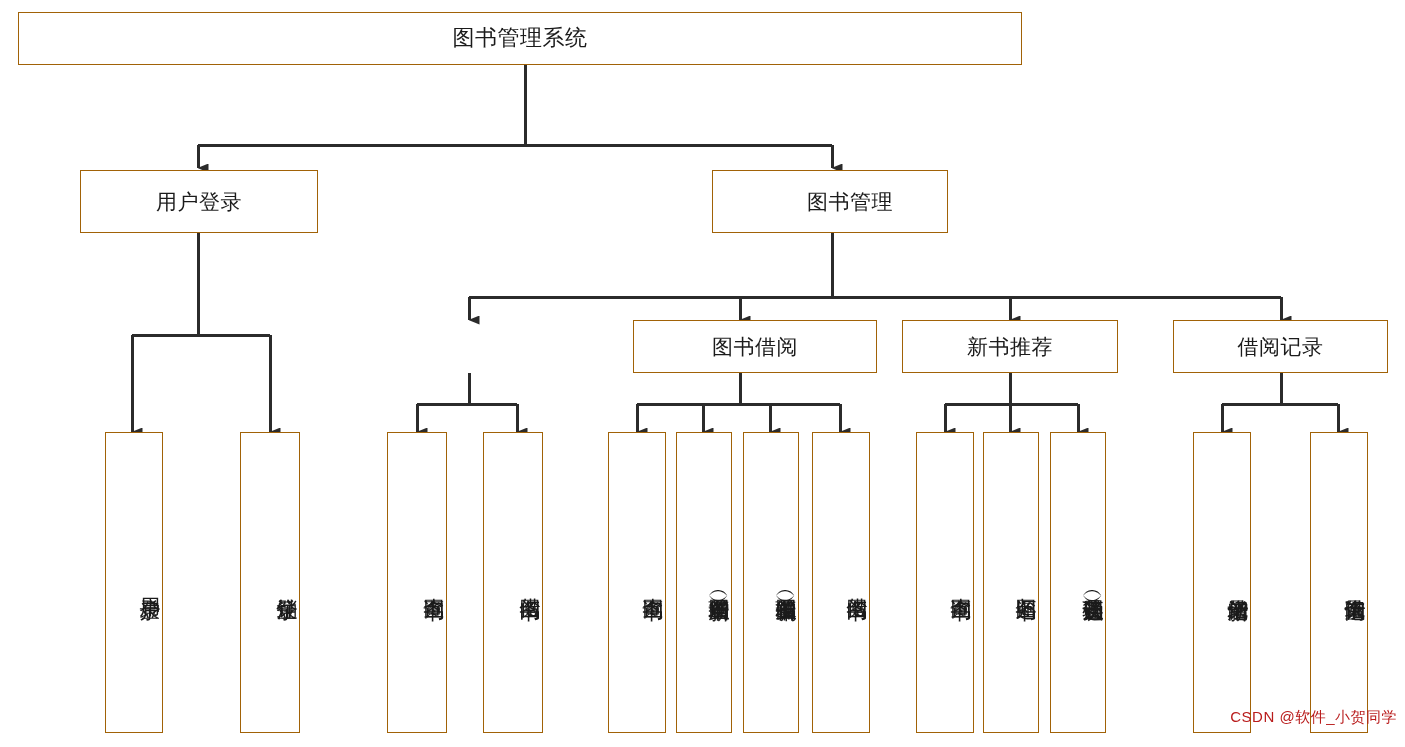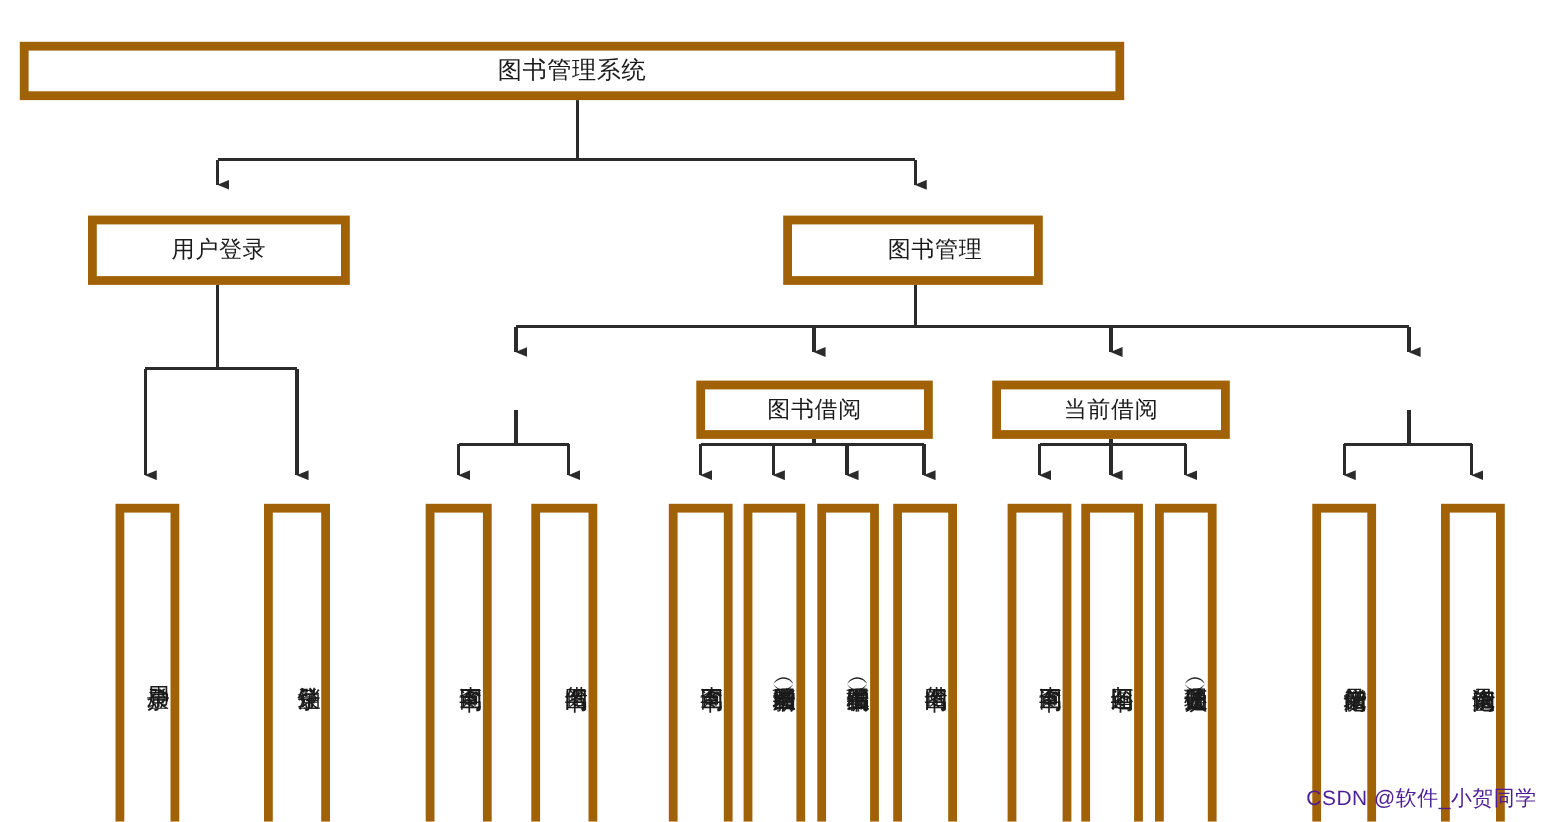--- a/index.html
+++ b/index.html
@@ -22,27 +22,26 @@
     left: 0;
     top: 0;
     width: 1405px;
     height: 747px;
     pointer-events: none;
   }
   .node {
     position: absolute;
     box-sizing: border-box;
     background: #ffffff;
-    border: 8px solid #a16207;
+    border: 1px solid #a16207;
     display: flex;
     align-items: center;
     justify-content: center;
     color: #1b1b1b;
     text-align: center;
-    margin-top: 26px;
   }
   .node-h {
     font-size: 21px;
     line-height: 1.2;
     letter-spacing: 0.5px;
   }
   .node-root {
     font-size: 22px;
   }
   .node-v {
@@ -54,23 +53,23 @@
     padding: 6px 0;
     align-items: flex-start;
     justify-content: center;
   }
   .node-v.tight {
     letter-spacing: 0px;
   }
   .watermark {
     position: absolute;
     right: 8px;
-    bottom: 8px;
-    font-size: 19px;
-    color: #4c1d95;
+    bottom: 20px;
+    font-size: 15px;
+    color: #b91c1c;
     white-space: nowrap;
     letter-spacing: 0.5px;
   }
 </style>
 </head>
 <body>
 
 <div id="canvas">
 
   <svg id="wires" viewBox="0 0 1405 747" xmlns="http://www.w3.org/2000/svg">
@@ -124,22 +123,23 @@
       <path d="M1222,404 L1222,432" marker-end="url(#arrow)"></path>
       <path d="M1338,404 L1338,432" marker-end="url(#arrow)"></path>
     </g>
   </svg>
 
   <div class="node node-h node-root" style="left:18px; top:12px; width:1004px; height:53px;">图书管理系统</div>
 
   <div class="node node-h" style="left:80px; top:170px; width:238px; height:63px;">用户登录</div>
   <div class="node node-h" style="left:712px; top:170px; width:236px; height:63px;padding-left:40px;">图书管理</div>
 
-  <div class="node node-h" style="left:633px; top:320px; width:215px; height:53px;">图书借阅</div>
-  <div class="node node-h" style="left:902px; top:320px; width:216px; height:53px;">当前借阅</div>
+  <div class="node node-h" style="left:633px; top:320px; width:244px; height:53px;">图书借阅</div>
+  <div class="node node-h" style="left:902px; top:320px; width:216px; height:53px;">新书推荐</div>
+  <div class="node node-h" style="left:1173px; top:320px; width:215px; height:53px;">借阅记录</div>
 
   <div class="node node-v" style="left:105px; top:432px; width:58px; height:301px;">用户登录</div>
   <div class="node node-v" style="left:240px; top:432px; width:60px; height:301px;">注销登录</div>
 
   <div class="node node-v" style="left:387px; top:432px; width:60px; height:301px;">查询图书</div>
   <div class="node node-v" style="left:483px; top:432px; width:60px; height:301px;">借阅图书</div>
 
   <div class="node node-v" style="left:608px; top:432px; width:58px; height:301px;">查询图书</div>
   <div class="node node-v tight" style="left:676px; top:432px; width:56px; height:301px;">新增图书（管理员）</div>
   <div class="node node-v tight" style="left:743px; top:432px; width:56px; height:301px;">编辑图书（管理员）</div>

